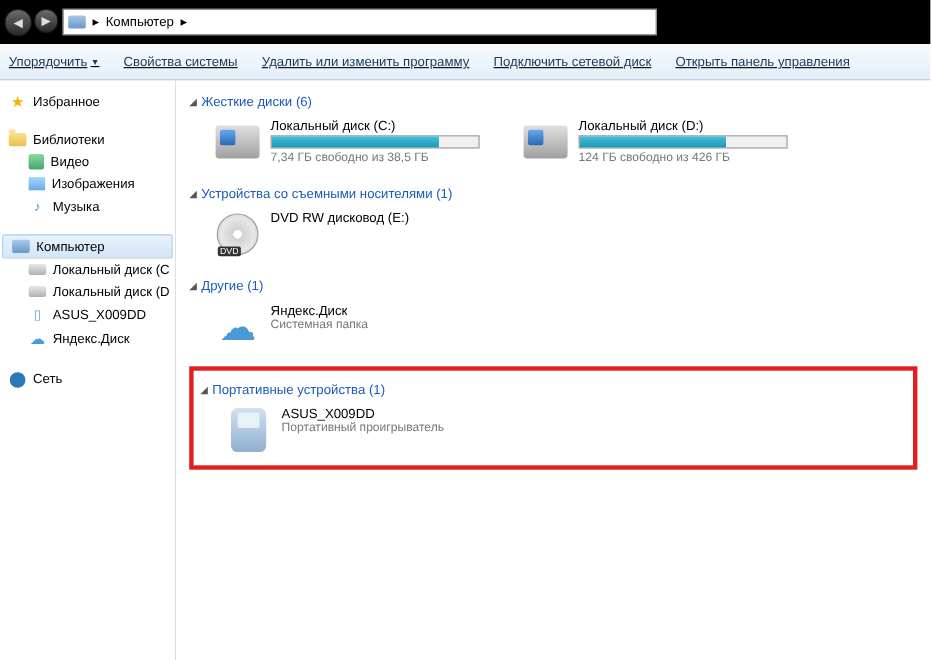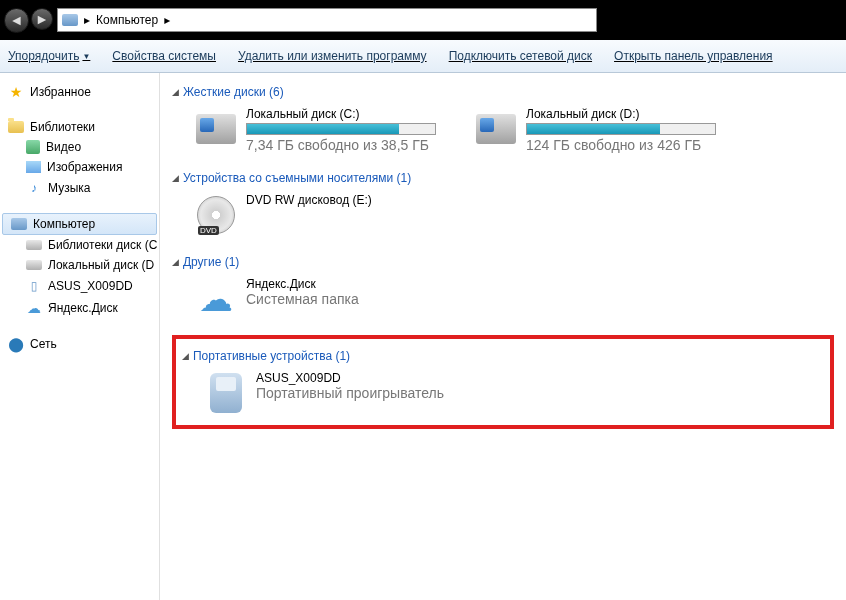--- a/index.html
+++ b/index.html
@@ -44,21 +44,21 @@
 .dev-icon { width: 44px; height: 44px; display: flex; align-items: center; justify-content: center; flex-shrink: 0; }
 .hdd-ic { width: 40px; height: 30px; background: linear-gradient(#e0e0e0,#a0a0a0); border-radius: 3px; position: relative; }
 .hdd-ic::after { content:""; position:absolute; top:4px; left:4px; width:14px; height:14px; background:linear-gradient(#68a8e8,#2868b8); border-radius:2px; }
 .dvd-ic { width: 38px; height: 38px; border-radius: 50%; background: radial-gradient(circle,#fff 15%,#d0d0d0 16%,#e8e8e8 60%,#b0b0b0); border:1px solid #999; position:relative; }
 .dvd-ic::after { content:"DVD"; position:absolute; bottom:-2px; left:0; font-size:8px; background:#333; color:#fff; padding:0 2px; border-radius:2px; }
 .cloud-ic { font-size: 34px; color: #4a9ad8; }
 .player-ic { width: 32px; height: 40px; background: linear-gradient(#d0e0f0,#90b0d0); border-radius: 6px; position: relative; }
 .player-ic::after { content:""; position:absolute; top:4px; left:6px; width:20px; height:14px; background:#e8f0f8; border-radius:2px; }
 .dev-info { flex: 1; }
 .dev-name { color: #000; }
-.dev-sub { color: #777; font-size: 14px; }
+.dev-sub { color: #777; font-size: 11px; }
 .bar { width: 190px; height: 12px; border: 1px solid #999; background: #f0f0f0; margin: 2px 0; position: relative; }
 .bar-fill { height: 100%; background: linear-gradient(#48c0d8,#1898b8); }
 
 .highlight { border: 4px solid #e02020; padding: 6px; margin-top: 4px; }
 </style>
 </head>
 <body>
 
 <div class="titlebar">
   <div class="nav-btns">
@@ -110,21 +110,21 @@
           <span>Музыка</span>
         </div>
     </div>
     <div class="sb-group">
       <div class="sb-header sel">
           <span class="ic comp"></span>
           <span>Компьютер</span>
         </div>
       <div class="sb-item">
           <span class="ic drive"></span>
-          <span>Библиотеки диск (C</span>
+          <span>Локальный диск (C</span>
         </div>
       <div class="sb-item">
           <span class="ic drive"></span>
           <span>Локальный диск (D</span>
         </div>
       <div class="sb-item">
           <span class="ic" style="color:#6898c8">▯</span>
           <span>ASUS_X009DD</span>
         </div>
       <div class="sb-item">

